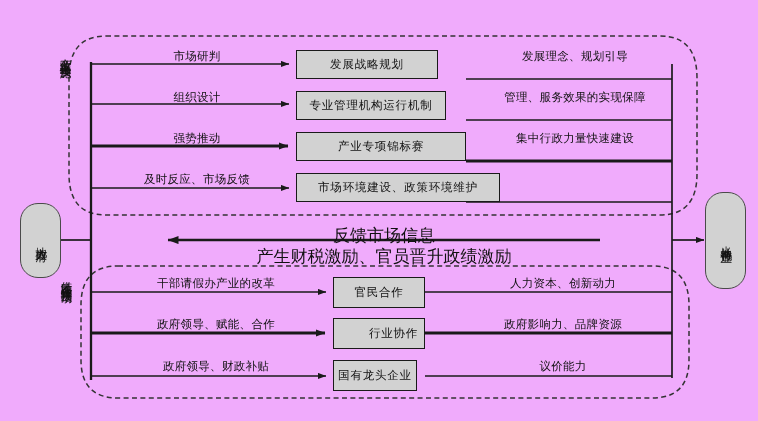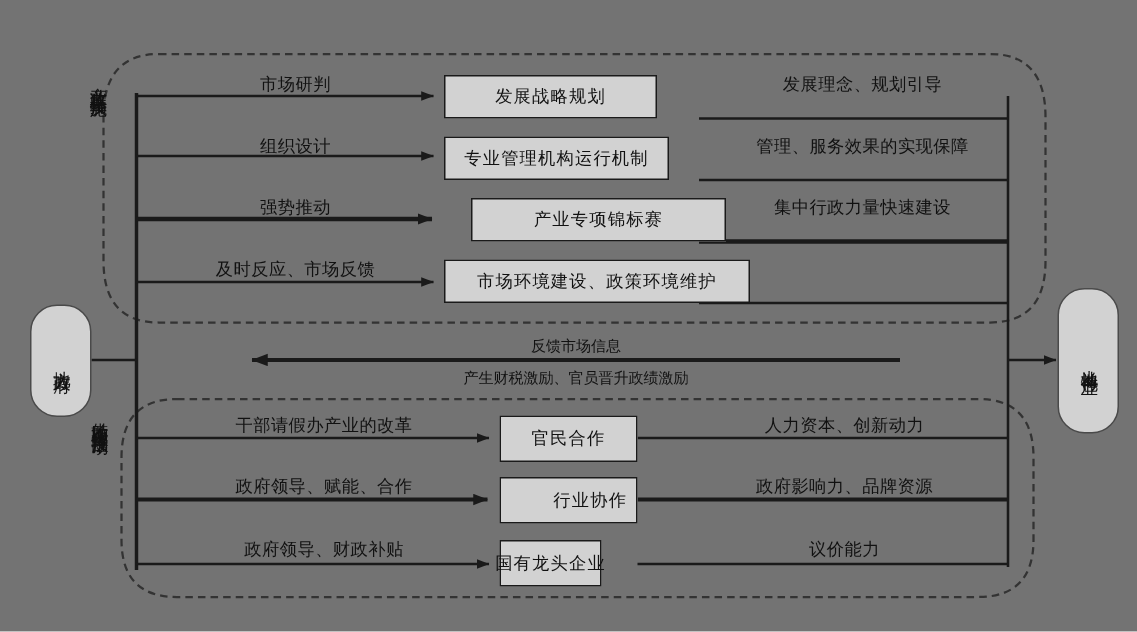--- a/index.html
+++ b/index.html
@@ -7,21 +7,21 @@
     padding: 0;
     background: #ffffff;
   }
   body {
     font-family: "DejaVu Sans", "Liberation Sans", sans-serif;
   }
   #canvas {
     position: relative;
     width: 758px;
     height: 421px;
-    background: #737373;
+    background: #f0abfc;
     overflow: hidden;
   }
   .svg-layer {
     position: absolute;
     left: 0;
     top: 0;
     width: 758px;
     height: 421px;
   }
   .label {
@@ -68,21 +68,21 @@
     line-height: 1;
   }
   .region-caption {
     position: absolute;
     font-size: 11.5px;
     color: #111111;
     white-space: nowrap;
   }
   .feedback-text {
     position: absolute;
-    font-size: 10px;
+    font-size: 17px;
     color: #111111;
     white-space: nowrap;
     transform: translateX(-50%);
   }
 </style>
 </head>
 <body>
 
 <div id="canvas">
 
@@ -194,34 +194,34 @@
 
   <div class="label edge-label" style="left:197px; top:50px;">市场研判</div>
   <div class="proc-box" style="left:296px; top:50px; width:142px; height:29px;">发展战略规划</div>
   <div class="label edge-label" style="left:575px; top:50px;">发展理念、规划引导</div>
 
   <div class="label edge-label" style="left:197px; top:91px;">组织设计</div>
   <div class="proc-box" style="left:296px; top:91px; width:150px; height:29px;">专业管理机构运行机制</div>
   <div class="label edge-label" style="left:575px; top:91px;">管理、服务效果的实现保障</div>
 
   <div class="label edge-label" style="left:197px; top:132px;">强势推动</div>
-  <div class="proc-box" style="left:296px; top:132px; width:170px; height:29px;margin-left:18px;">产业专项锦标赛</div>
+  <div class="proc-box" style="left:296px; top:132px; width:170px; height:29px;">产业专项锦标赛</div>
   <div class="label edge-label" style="left:575px; top:132px;">集中行政力量快速建设</div>
 
   <div class="label edge-label" style="left:197px; top:173px;">及时反应、市场反馈</div>
   <div class="proc-box" style="left:296px; top:173px; width:204px; height:29px;">市场环境建设、政策环境维护</div>
 
   <div class="feedback-text" style="left:384px; top:224px;">反馈市场信息</div>
   <div class="feedback-text" style="left:384px; top:245px;">产生财税激励、官员晋升政绩激励</div>
 
   <div class="label edge-label" style="left:216px; top:277px;">干部请假办产业的改革</div>
   <div class="proc-box" style="left:333px; top:277px; width:92px; height:31px;">官民合作</div>
   <div class="label edge-label" style="left:563px; top:277px;">人力资本、创新动力</div>
 
   <div class="label edge-label" style="left:216px; top:318px;">政府领导、赋能、合作</div>
   <div class="proc-box" style="left:333px; top:318px; width:92px; height:31px;padding-left:29px;">行业协作</div>
   <div class="label edge-label" style="left:563px; top:318px;">政府影响力、品牌资源</div>
 
   <div class="label edge-label" style="left:216px; top:360px;">政府领导、财政补贴</div>
-  <div class="proc-box" style="left:333px; top:360px; width:68px; height:31px;">国有龙头企业</div>
+  <div class="proc-box" style="left:333px; top:360px; width:84px; height:31px;">国有龙头企业</div>
   <div class="label edge-label" style="left:563px; top:360px;">议价能力</div>
 
 </div>
 
 </body></html>

